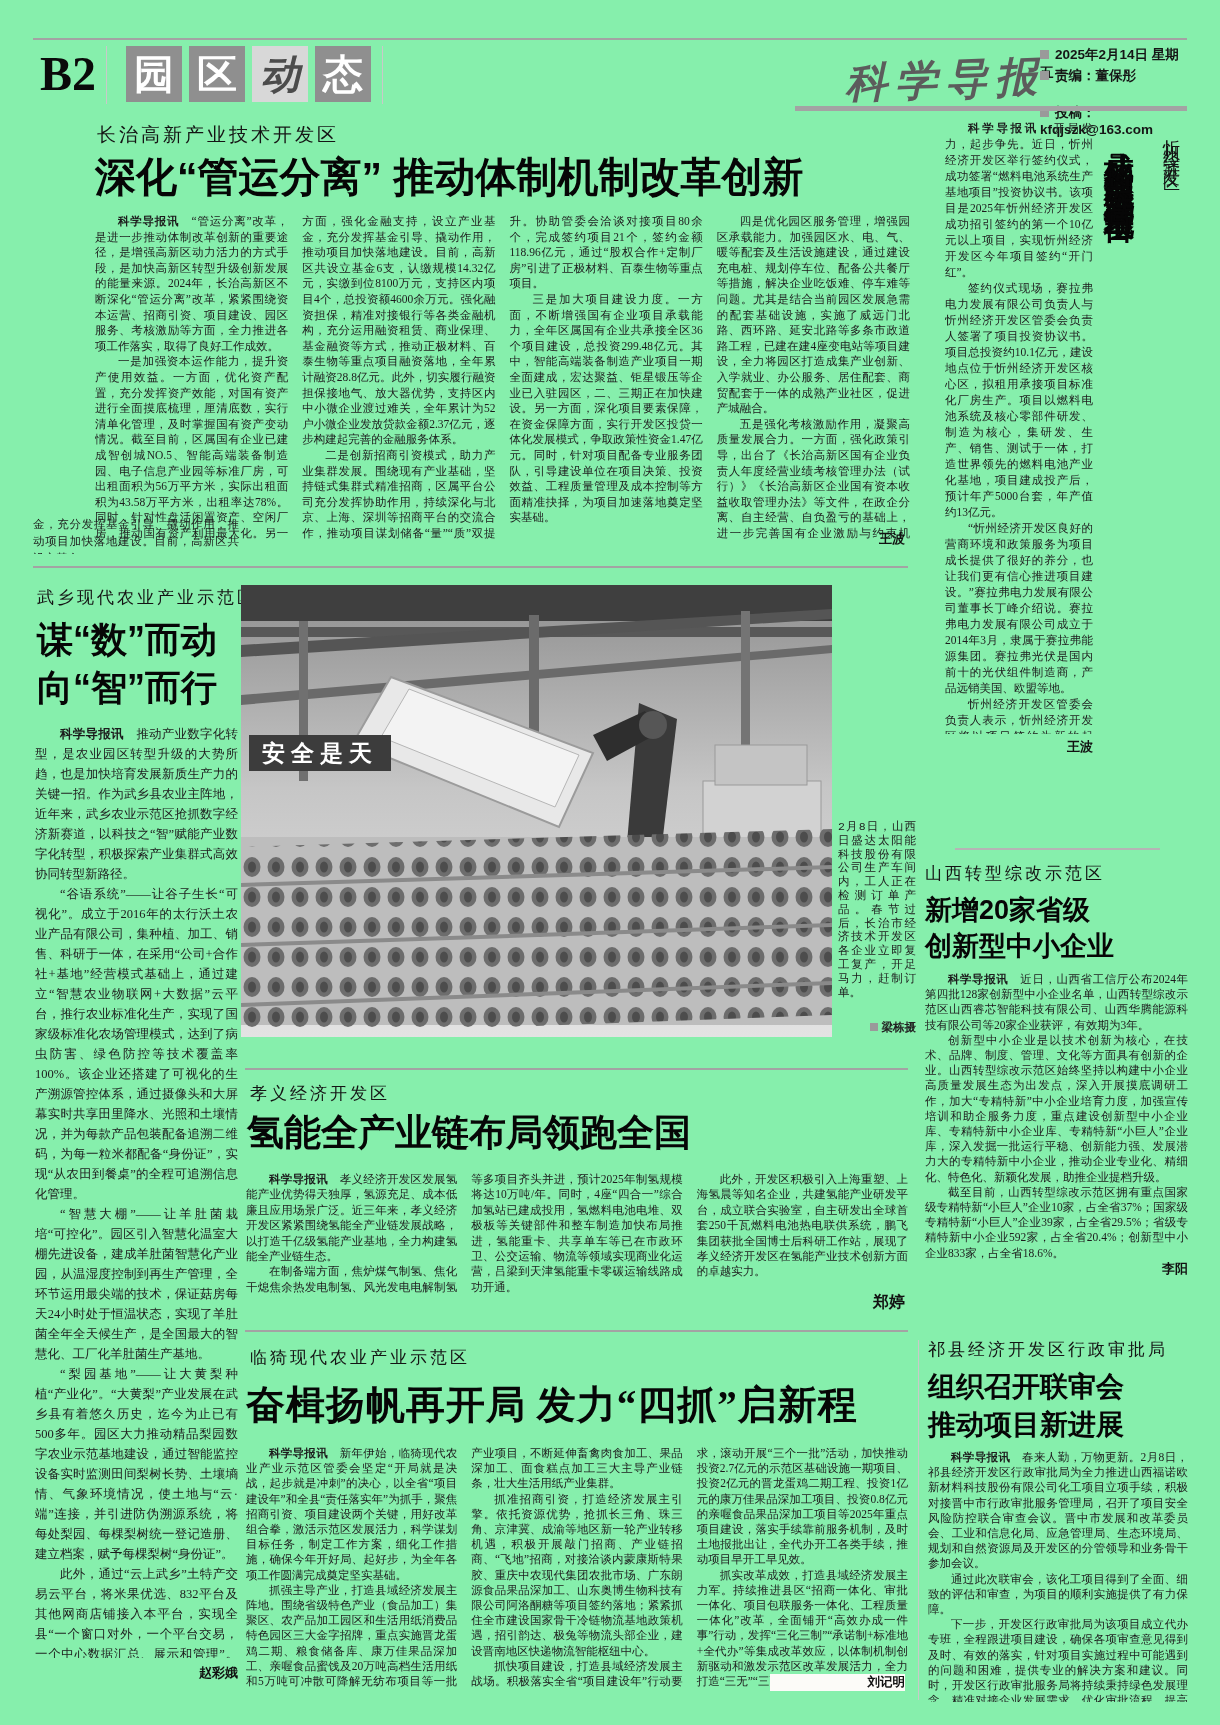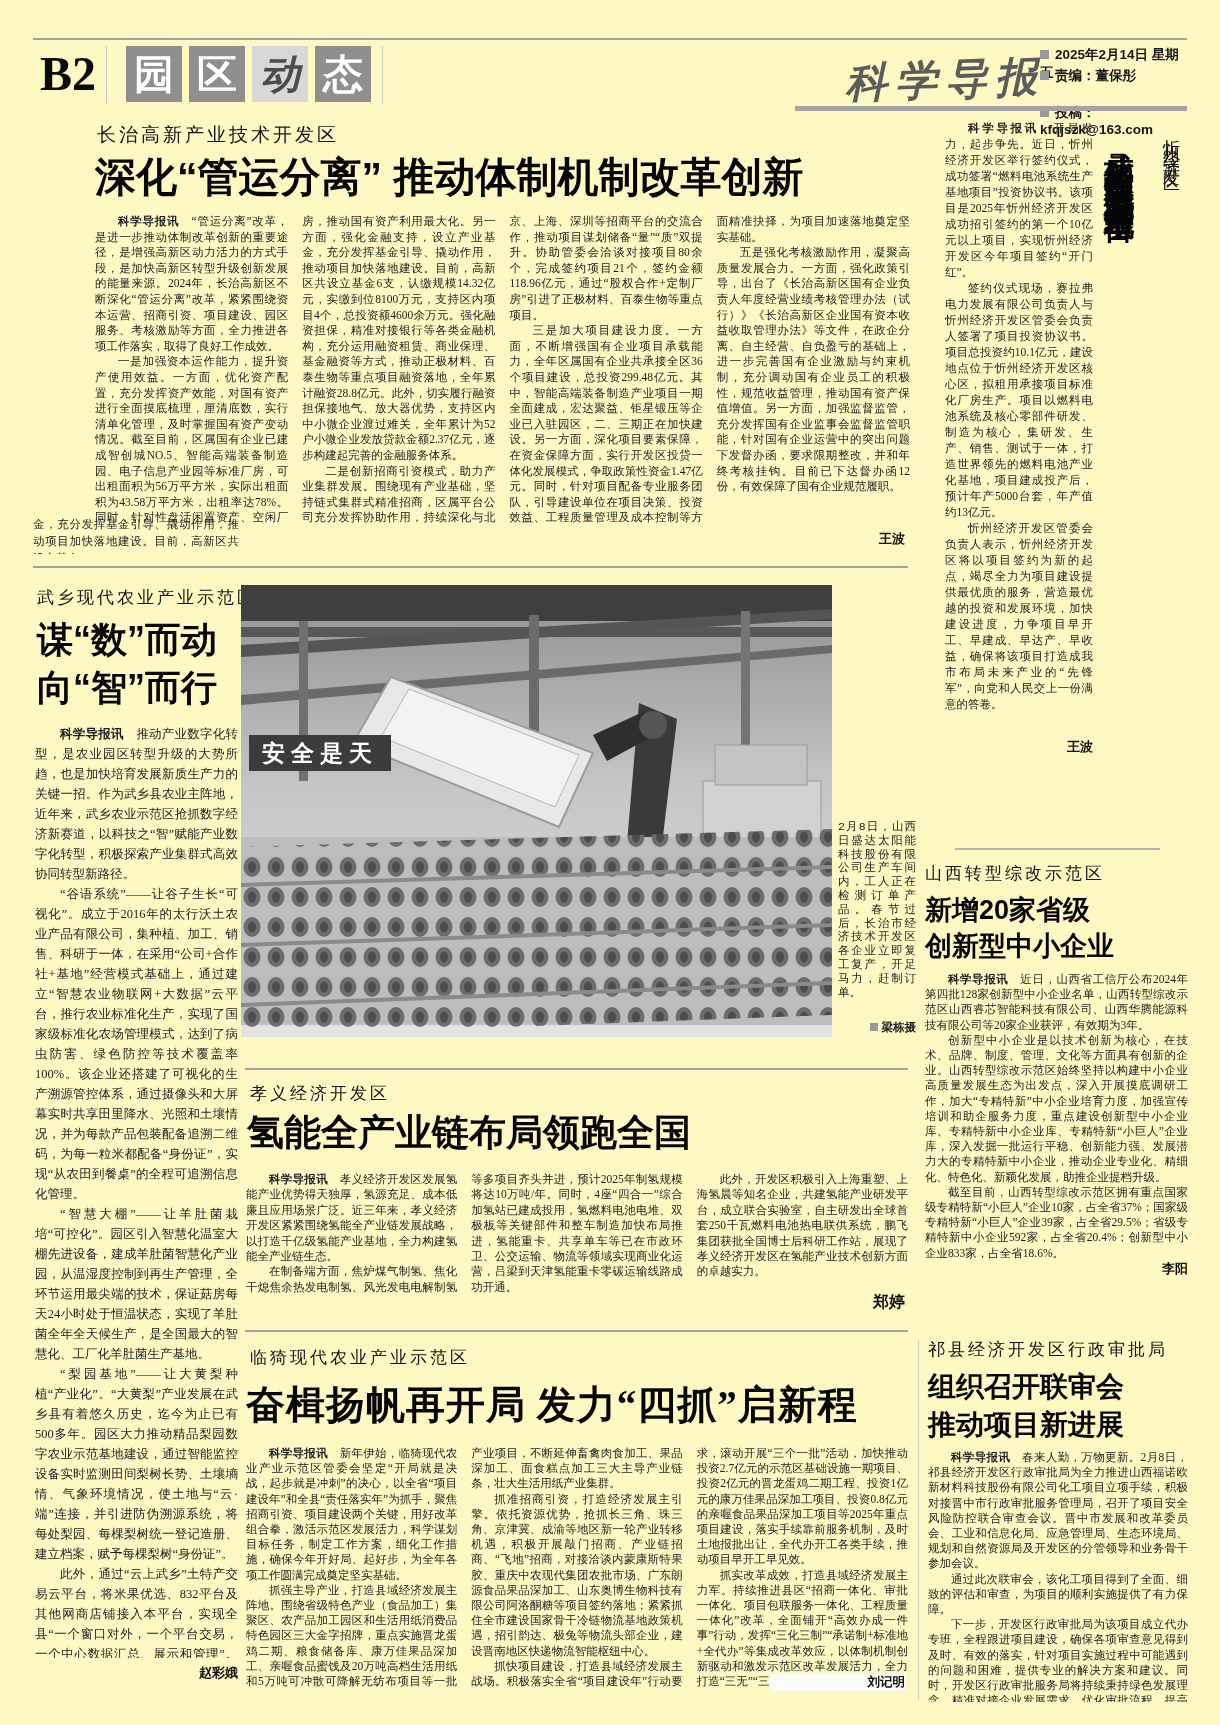--- a/index.html
+++ b/index.html
@@ -1,16 +1,16 @@
 <!DOCTYPE html>
 <html><head>
 <meta charset="utf-8">
 <style>
   html,body{margin:0;padding:0;background:#e8e6e0;}
-  #page{position:relative;width:1220px;height:1725px;margin:0 auto;background:#fef9c3;color:#1a1a1a;overflow:hidden;}
+  #page{position:relative;width:1220px;height:1725px;margin:0 auto;background:#86efac;color:#1a1a1a;overflow:hidden;}
   .abs{position:absolute;}
   .rule{background:#a3a3a3;}
   .vrule{background:#c9c9c9;}
   .kick{font-family:"Liberation Sans",sans-serif;font-weight:500;letter-spacing:3px;color:#141414;}
   .hl{font-family:"Liberation Sans",sans-serif;font-weight:900;color:#060606;white-space:nowrap;}
   .hl-serif{font-family:"Liberation Serif",serif;font-weight:900;color:#060606;white-space:nowrap;letter-spacing:1px;}
   .body{font-family:"Liberation Serif",serif;text-align:justify;color:#1c1c1c;overflow:hidden;}
   .body p{margin:0;text-indent:2em;}
   .lede{font-family:"Liberation Sans",sans-serif;font-weight:700;}
   .sig{font-family:"Liberation Sans",sans-serif;font-weight:700;text-align:right;color:#111;}
@@ -49,31 +49,33 @@
   <div class="abs minfo" style="left:1040px;top:88px;width:150px;margin-top:16px;"><span class="sq"></span><span>投稿：kfqjszk@163.com</span></div>
   <div class="abs rule" style="left:795px;top:106px;width:392px;height:5px;"></div>
 
   <div class="abs kick" style="left:97px;top:122px;font-size:19px;">长治高新产业技术开发区</div>
   <div class="abs hl" style="left:95px;top:150px;font-size:41px;">深化“管运分离” 推动体制机制改革创新</div>
   <div class="abs body cols4" style="left:95px;top:214px;width:815px;height:334px;font-size:11.5px;line-height:15.6px;">
     <p><b class="lede">科学导报讯</b>　<span>“管运分离”改革，是进一步推动体制改革创新的重要途径，是增强高新区动力活力的方式手段，是加快高新区转型升级创新发展的能量来源。2024年，长治高新区不断深化“管运分离”改革，紧紧围绕资本运营、招商引资、项目建设、园区服务、考核激励等方面，全力推进各项工作落实，取得了良好工作成效。</span></p>
     <p>一是加强资本运作能力，提升资产使用效益。一方面，优化资产配置，充分发挥资产效能，对国有资产进行全面摸底梳理，厘清底数，实行清单化管理，及时掌握国有资产变动情况。截至目前，区属国有企业已建成智创城NO.5、智能高端装备制造园、电子信息产业园等标准厂房，可出租面积为56万平方米，实际出租面积为43.58万平方米，出租率达78%。同时，针对性盘活闲置资产、空闲厂房，推动国有资产利用最大化。另一方面，强化金融支持，设立产业基金，充分发挥基金引导、撬动作用，推动项目加快落地建设。目前，高新区共设立基金6支，认缴规模14.32亿元，实缴到位8100万元，支持区内项目4个，总投资额4600余万元。强化融资担保，精准对接银行等各类金融机构，充分运用融资租赁、商业保理、基金融资等方式，推动正极材料、百泰生物等重点项目融资落地，全年累计融资28.8亿元。此外，切实履行融资担保接地气、放大器优势，支持区内中小微企业渡过难关，全年累计为52户小微企业发放贷款金额2.37亿元，逐步构建起完善的金融服务体系。</p>
     <p>二是创新招商引资模式，助力产业集群发展。围绕现有产业基础，坚持链式集群式精准招商，区属平台公司充分发挥协助作用，持续深化与北京、上海、深圳等招商平台的交流合作，推动项目谋划储备“量”“质”双提升。协助管委会洽谈对接项目80余个，完成签约项目21个，签约金额118.96亿元，通过“股权合作+定制厂房”引进了正极材料、百泰生物等重点项目。</p>
     <p>三是加大项目建设力度。一方面，不断增强国有企业项目承载能力，全年区属国有企业共承接全区36个项目建设，总投资299.48亿元。其中，智能高端装备制造产业项目一期全面建成，宏达聚益、钜星锻压等企业已入驻园区，二、三期正在加快建设。另一方面，深化项目要素保障，在资金保障方面，实行开发区投贷一体化发展模式，争取政策性资金1.47亿元。同时，针对项目配备专业服务团队，引导建设单位在项目决策、投资效益、工程质量管理及成本控制等方面精准抉择，为项目加速落地奠定坚实基础。</p>
+    <p>四是优化园区服务管理，增强园区承载能力。加强园区水、电、气、暖等配套及生活设施建设，通过建设充电桩、规划停车位、配备公共餐厅等措施，解决企业吃饭难、停车难等问题。尤其是结合当前园区发展急需的配套基础设施，实施了威远门北路、西环路、延安北路等多条市政道路工程，已建在建4座变电站等项目建设，全力将园区打造成集产业创新、入学就业、办公服务、居住配套、商贸配套于一体的成熟产业社区，促进产城融合。</p>
     <p>五是强化考核激励作用，凝聚高质量发展合力。一方面，强化政策引导，出台了《长治高新区国有企业负责人年度经营业绩考核管理办法（试行）》《长治高新区企业国有资本收益收取管理办法》等文件，在政企分离、自主经营、自负盈亏的基础上，进一步完善国有企业激励与约束机制，充分调动国有企业员工的积极性，规范收益管理，推动国有资产保值增值。另一方面，加强监督监管，充分发挥国有企业监事会监督监管职能，针对国有企业运营中的突出问题下发督办函，要求限期整改，并和年终考核挂钩。目前已下达督办函12份，有效保障了国有企业规范履职。</p>
 
   </div>
   <div class="abs sig" style="left:760px;top:530px;width:145px;font-size:13px;">王波</div>
   <div class="abs body" style="left:33px;top:516px;width:206px;height:38px;font-size:11.5px;line-height:17px;">
     <p style="text-indent:0;">金，充分发挥基金引导、撬动作用，推动项目加快落地建设。目前，高新区共设立基金6</p>
   </div>
 
   <div class="abs body" style="left:945px;top:120px;width:148px;height:614px;font-size:11.5px;line-height:16px;">
     <p><b class="lede">科学导报讯</b>　<span>开局发力，起步争先。近日，忻州经济开发区举行签约仪式，成功签署“燃料电池系统生产基地项目”投资协议书。该项目是2025年忻州经济开发区成功招引签约的第一个10亿元以上项目，实现忻州经济开发区今年项目签约“开门红”。</span></p>
     <p>签约仪式现场，赛拉弗电力发展有限公司负责人与忻州经济开发区管委会负责人签署了项目投资协议书。项目总投资约10.1亿元，建设地点位于忻州经济开发区核心区，拟租用承接项目标准化厂房生产。项目以燃料电池系统及核心零部件研发、制造为核心，集研发、生产、销售、测试于一体，打造世界领先的燃料电池产业化基地，项目建成投产后，预计年产5000台套，年产值约13亿元。</p>
+    <p>“忻州经济开发区良好的营商环境和政策服务为项目成长提供了很好的养分，也让我们更有信心推进项目建设。”赛拉弗电力发展有限公司董事长丁峰介绍说。赛拉弗电力发展有限公司成立于2014年3月，隶属于赛拉弗能源集团。赛拉弗光伏是国内前十的光伏组件制造商，产品远销美国、欧盟等地。</p>
     <p>忻州经济开发区管委会负责人表示，忻州经济开发区将以项目签约为新的起点，竭尽全力为项目建设提供最优质的服务，营造最优越的投资和发展环境，加快建设进度，力争项目早开工、早建成、早达产、早收益，确保将该项目打造成我市布局未来产业的“先锋军”，向党和人民交上一份满意的答卷。</p>
   </div>
   <div class="abs sig" style="left:945px;top:738px;width:148px;font-size:13px;">王波</div>
   <div class="abs hl-serif vtext" style="left:1098px;top:128px;height:645px;font-size:30px;letter-spacing:4px;white-space:normal;">成功签约『燃料电池系统生产基地项目』</div>
   <div class="abs kick vtext" style="left:1160px;top:126px;height:240px;font-size:17px;letter-spacing:6px;">忻州经济开发区</div>
 
   <div class="abs rule" style="left:33px;top:566px;width:875px;height:2px;"></div>
 
   <div class="abs kick" style="left:37px;top:586px;font-size:17px;">武乡现代农业产业示范区</div>
   <div class="abs hl" style="left:37px;top:664px;font-size:36px;">向“智”而行</div>

